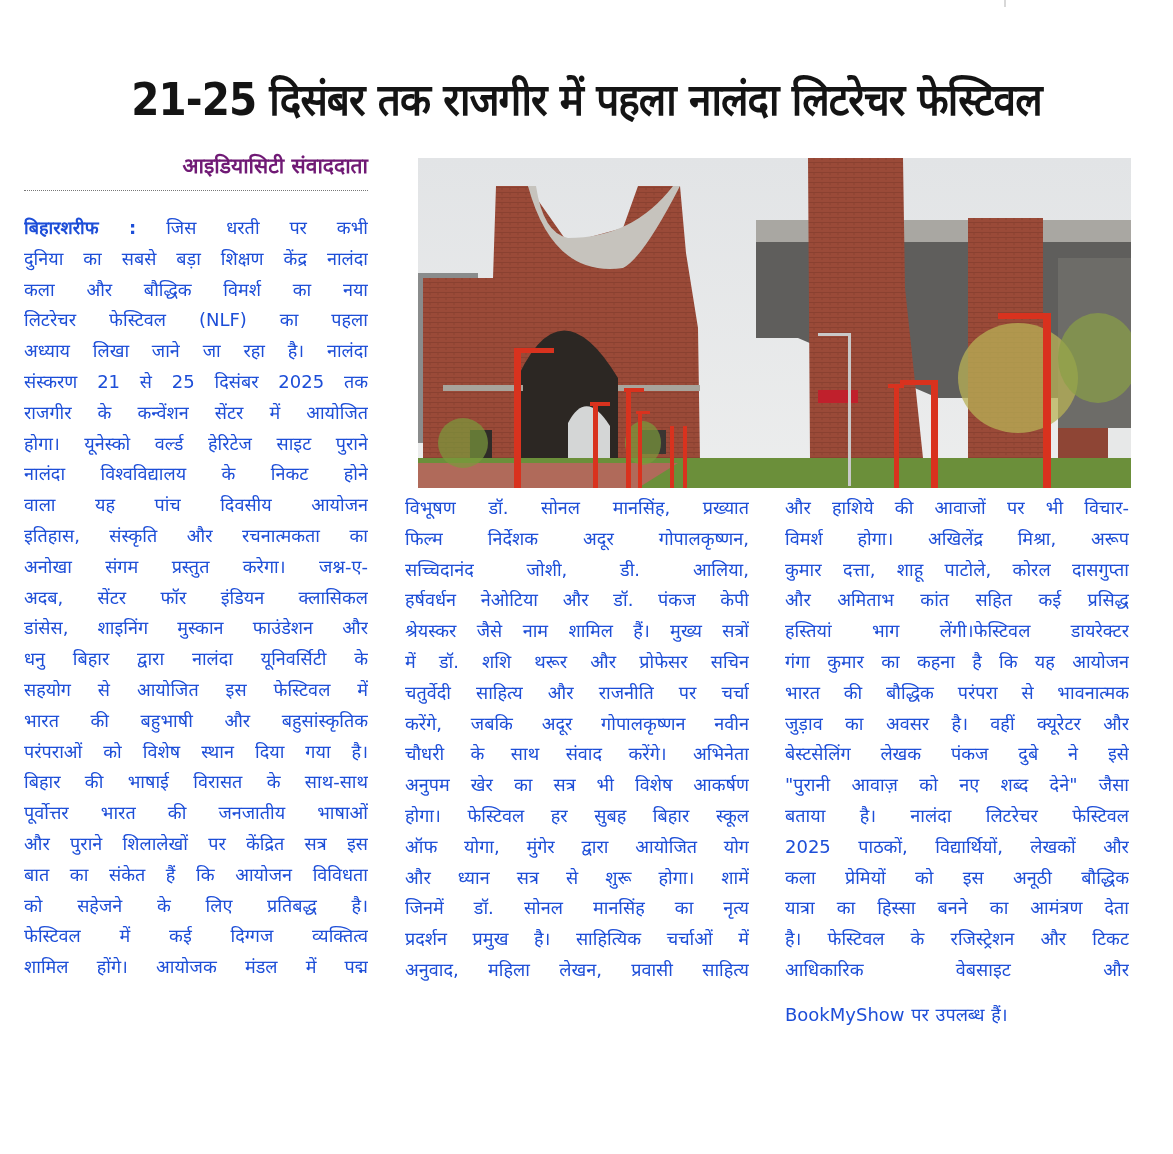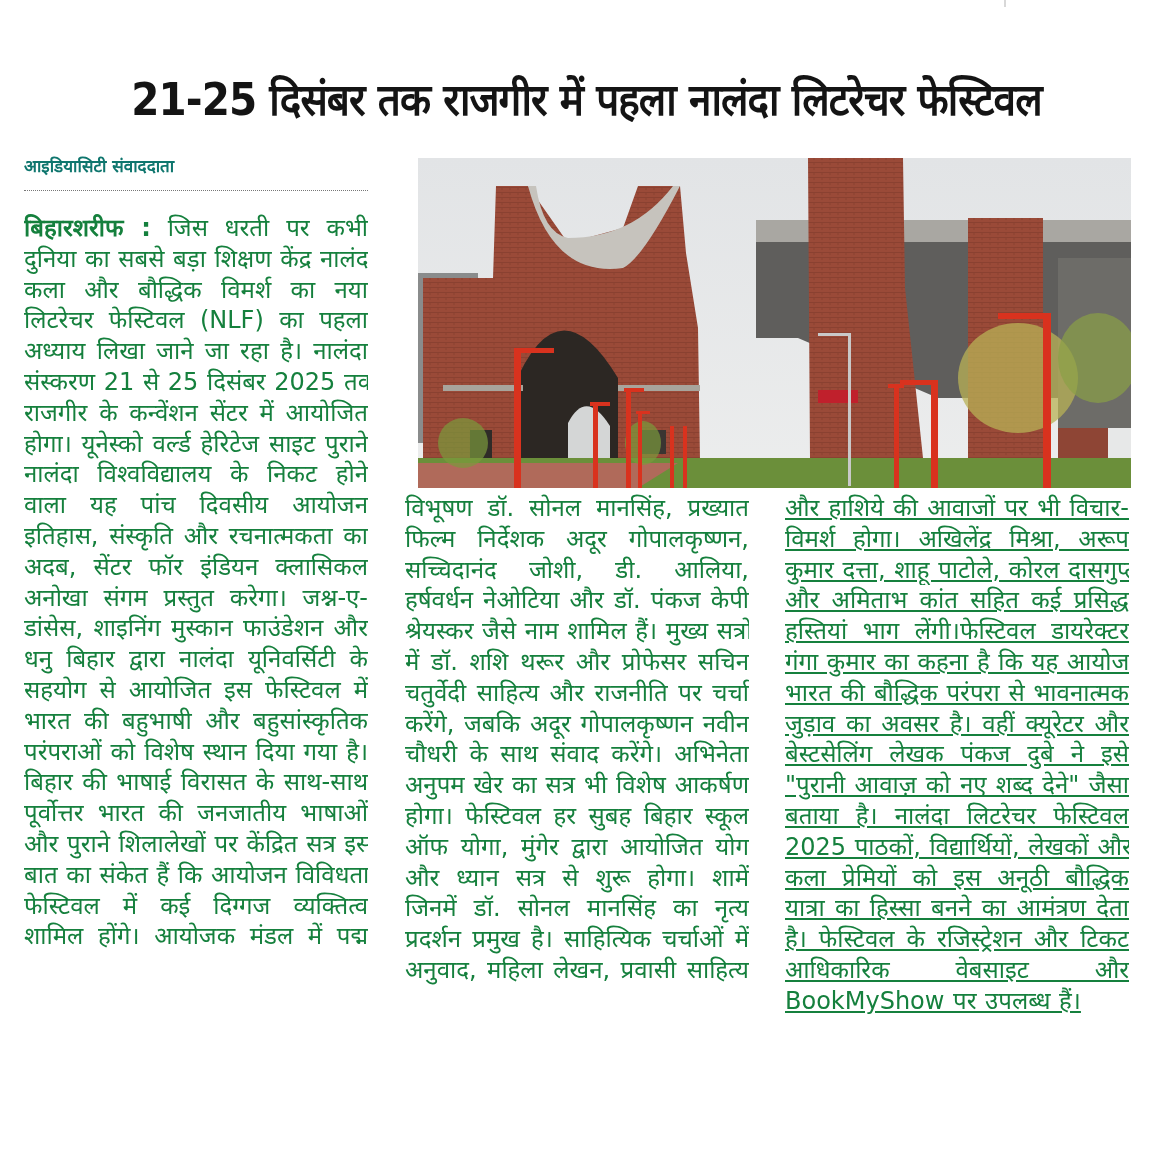--- a/index.html
+++ b/index.html
@@ -7,37 +7,37 @@
   body { position: relative; font-family: "DejaVu Sans", sans-serif; color: #1a1a1a; }
 
   .headline {
     position: absolute; left: 0; top: 70px; width: 1173px; text-align: center;
     font-family: "DejaVu Sans", sans-serif; font-weight: bold; font-size: 44px;
     letter-spacing: -1px; color: #141414; transform: scaleX(0.92); transform-origin: center;
     line-height: 60px;
   }
 
   .byline {
-    position: absolute; left: 24px; top: 150px; width: 344px; text-align: left;
-    font-size: 17px; font-weight: bold; color: #0f766e; line-height: 32px;
+    position: absolute; left: 24px; top: 150px; width: 344px; text-align: right;
+    font-size: 21px; font-weight: bold; color: #701a75; line-height: 32px;
   }
   .byline-rule {
     position: absolute; left: 24px; top: 190px; width: 344px; height: 0;
     border-top: 1px dotted #777;
   }
 
   .col {
-    position: absolute; font-size: 24px; line-height: 30.8px; color: #15803d;
+    position: absolute; font-size: 18px; line-height: 30.8px; color: #1d4ed8;
     text-align: justify; text-align-last: justify; word-spacing: 1px;
   }
   .col .line { display: block; height: 30.8px; white-space: nowrap; overflow: hidden; text-align: justify; text-align-last: justify; }
-  .col .line.last { text-align-last: left; }
+  .col .line.last { text-align-last: left; margin-top: 14px; }
   .col-1 { left: 24px; top: 213px; width: 344px; }
   .col-2 { left: 405px; top: 493px; width: 344px; }
-  .col-3 { left: 785px; top: 493px; width: 344px; text-decoration: underline; }
+  .col-3 { left: 785px; top: 493px; width: 344px; }
   .dateline { font-weight: bold; }
 
   .photo {
     position: absolute; left: 418px; top: 158px; width: 713px; height: 330px; overflow: hidden;
     background: #e6e8ea;
   }
   .photo svg { display: block; }
 
   .corner-mark { position: absolute; left: 1004px; top: 0; width: 2px; height: 7px; background: #d8d8d8; }
 </style>
@@ -56,31 +56,32 @@
   <span class="line">दुनिया का सबसे बड़ा शिक्षण केंद्र नालंदा</span>
   <span class="line">कला और बौद्धिक विमर्श का नया</span>
   <span class="line">लिटरेचर फेस्टिवल (NLF) का पहला</span>
   <span class="line">अध्याय लिखा जाने जा रहा है। नालंदा</span>
   <span class="line">संस्करण 21 से 25 दिसंबर 2025 तक</span>
   <span class="line">राजगीर के कन्वेंशन सेंटर में आयोजित</span>
   <span class="line">होगा। यूनेस्को वर्ल्ड हेरिटेज साइट पुराने</span>
   <span class="line">नालंदा विश्वविद्यालय के निकट होने</span>
   <span class="line">वाला यह पांच दिवसीय आयोजन</span>
   <span class="line">इतिहास, संस्कृति और रचनात्मकता का</span>
+  <span class="line">अनोखा संगम प्रस्तुत करेगा। जश्न-ए-</span>
   <span class="line">अदब, सेंटर फॉर इंडियन क्लासिकल</span>
-  <span class="line">अनोखा संगम प्रस्तुत करेगा। जश्न-ए-</span>
   <span class="line">डांसेस, शाइनिंग मुस्कान फाउंडेशन और</span>
   <span class="line">धनु बिहार द्वारा नालंदा यूनिवर्सिटी के</span>
   <span class="line">सहयोग से आयोजित इस फेस्टिवल में</span>
   <span class="line">भारत की बहुभाषी और बहुसांस्कृतिक</span>
   <span class="line">परंपराओं को विशेष स्थान दिया गया है।</span>
   <span class="line">बिहार की भाषाई विरासत के साथ-साथ</span>
   <span class="line">पूर्वोत्तर भारत की जनजातीय भाषाओं</span>
   <span class="line">और पुराने शिलालेखों पर केंद्रित सत्र इस</span>
   <span class="line">बात का संकेत हैं कि आयोजन विविधता</span>
+  <span class="line">को सहेजने के लिए प्रतिबद्ध है।</span>
   <span class="line">फेस्टिवल में कई दिग्गज व्यक्तित्व</span>
   <span class="line">शामिल होंगे। आयोजक मंडल में पद्म</span>
 </div>
 
 <div class="photo" title="Brick convention center building with arched gateway and red lamp posts, Rajgir">
   <svg width="713" height="330" viewBox="0 0 713 330" xmlns="http://www.w3.org/2000/svg">
     <defs>
       <pattern id="brick" width="8" height="5" patternUnits="userSpaceOnUse">
         <rect width="8" height="5" fill="#9a4a38"></rect>
         <path d="M0 4.5H8M4 0V2.2" stroke="#7f3a2b" stroke-width="0.6"></path>

